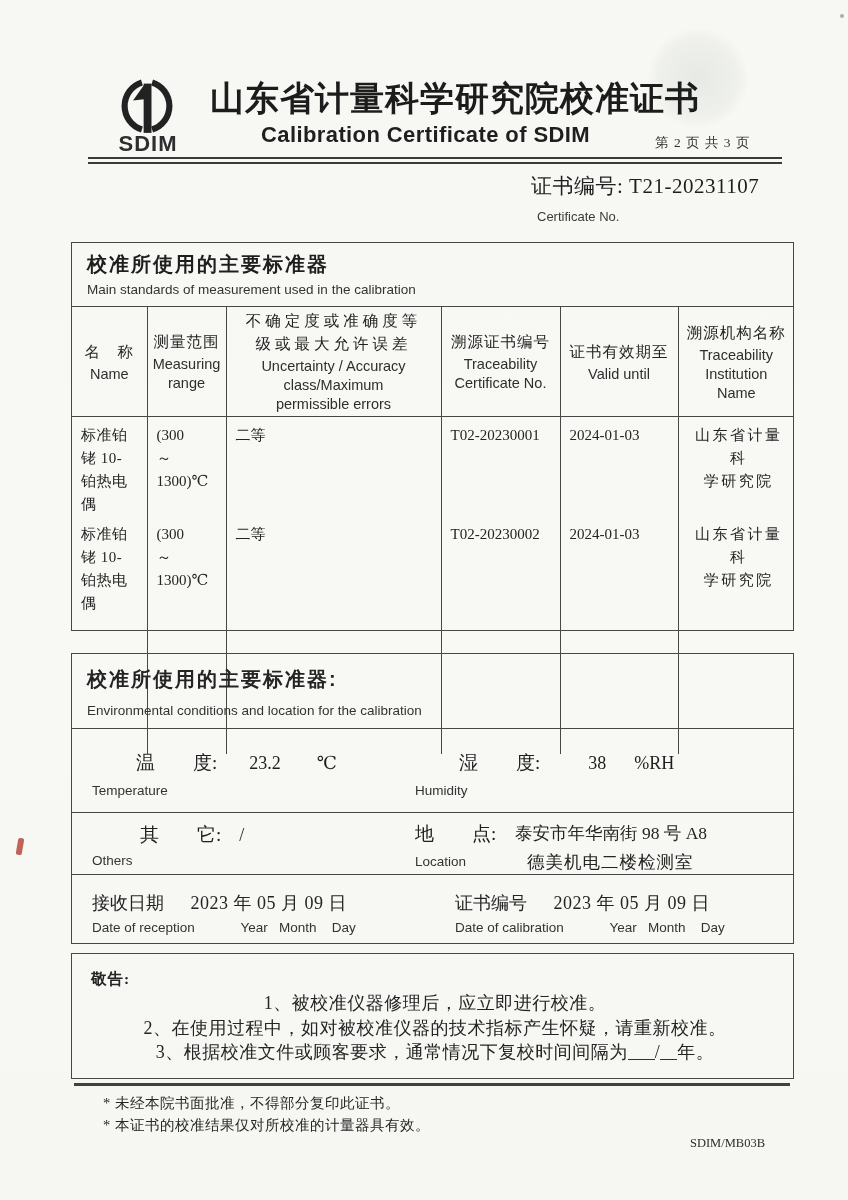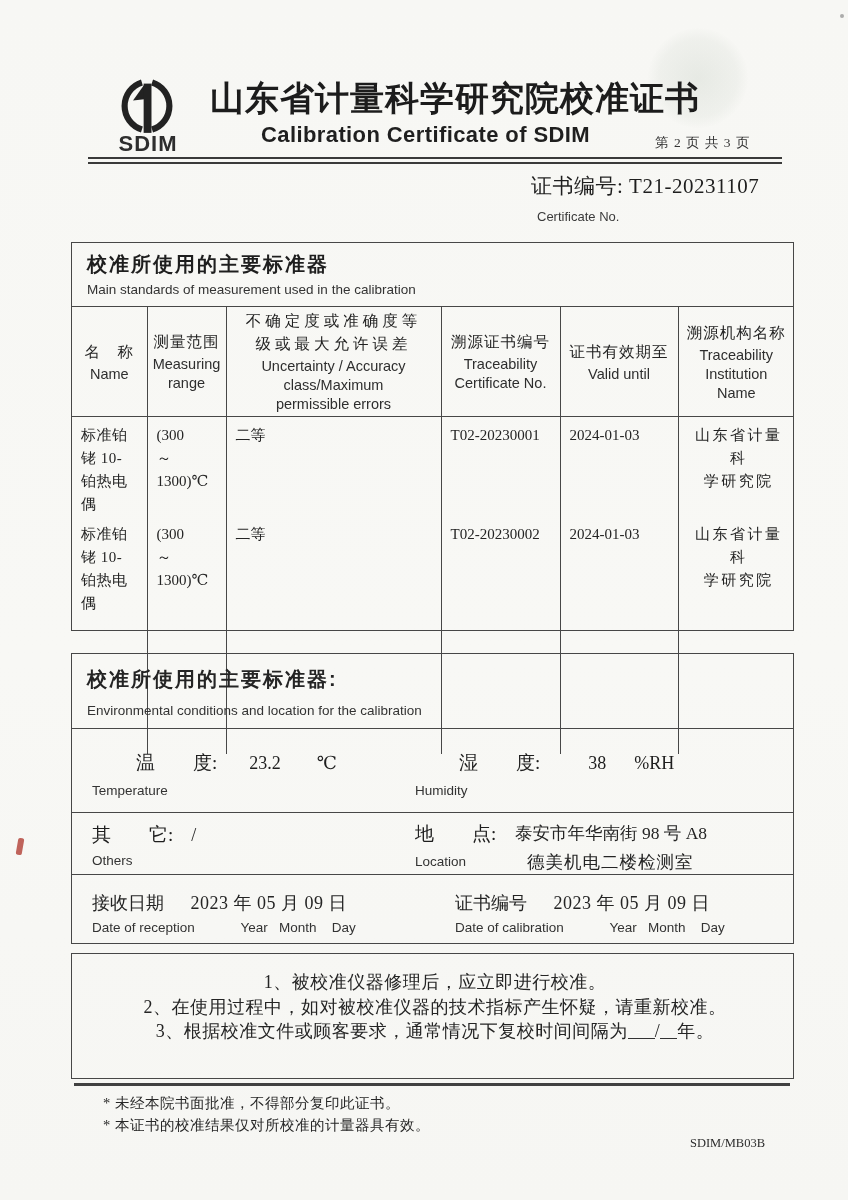--- a/index.html
+++ b/index.html
@@ -74,21 +74,21 @@
   .env-row:last-child { border-bottom:none; }
   .row-a { height:84px; }  .row-b { height:62px; }  .row-c { height:68px; }
   .half-l { box-sizing:border-box; width:343px; padding-left:20px; }
   .half-r { box-sizing:border-box; flex:1; }
   .row-c .half-r { padding-left:40px; }
   .env-label { font-size:19px; color:#1e1e1e; }
   .env-val { font-size:18px; color:#1e1e1e; }
   .env-en { font-size:13.5px; color:#333; font-family:"Liberation Sans","DejaVu Sans",sans-serif; }
   .row-a .line1 { padding-top:21px;margin-left:44px; }
   .row-a .line2 { padding-top:7px; }
-  .row-b .line1 { padding-top:9px; }
+  .row-b .line1 { padding-top:9px;margin-left:48px; }
   .row-b .line2 { padding-top:5px; }
   .loc-grid { display:grid; grid-template-columns:100px 1fr; row-gap:3px; padding-top:8px; }
   .loc-grid .v1 { font-size:17.5px; }
   .loc-grid .v2 { font-size:17.5px; padding-left:12px; letter-spacing:1px; }
   .loc-grid .env-en { padding-top:4px; }
   .row-c .line1 { padding-top:16px; font-size:18px; }
   .row-c .date-val { margin-left:22px; letter-spacing:0.5px; }
   .row-c .line2 { padding-top:5px; }
   .units { white-space:pre; margin-left:42px;margin-top:44px; }
 
@@ -275,20 +275,21 @@
         </div>
         <div class="line2 env-en">
           <span>Date of calibration</span>
           <span class="units">Year   Month    Day</span>
         </div>
       </div>
     </div>
   </div>
 
   <div class="box box3">
+    <div class="notice-title">敬告:</div>
     <div class="notice-item">1、被校准仪器修理后，应立即进行校准。</div>
     <div class="notice-item">2、在使用过程中，如对被校准仪器的技术指标产生怀疑，请重新校准。</div>
     <div class="notice-item">
       <span>3、根据校准文件或顾客要求，通常情况下复校时间间隔为</span><span class="blank blank1"></span><span>/</span><span class="blank blank2"></span><span>年。</span>
     </div>
   </div>
 
   <div class="heavy-line"></div>
   <div class="footnote fn1">* 未经本院书面批准，不得部分复印此证书。</div>
   <div class="footnote fn2">* 本证书的校准结果仅对所校准的计量器具有效。</div>

